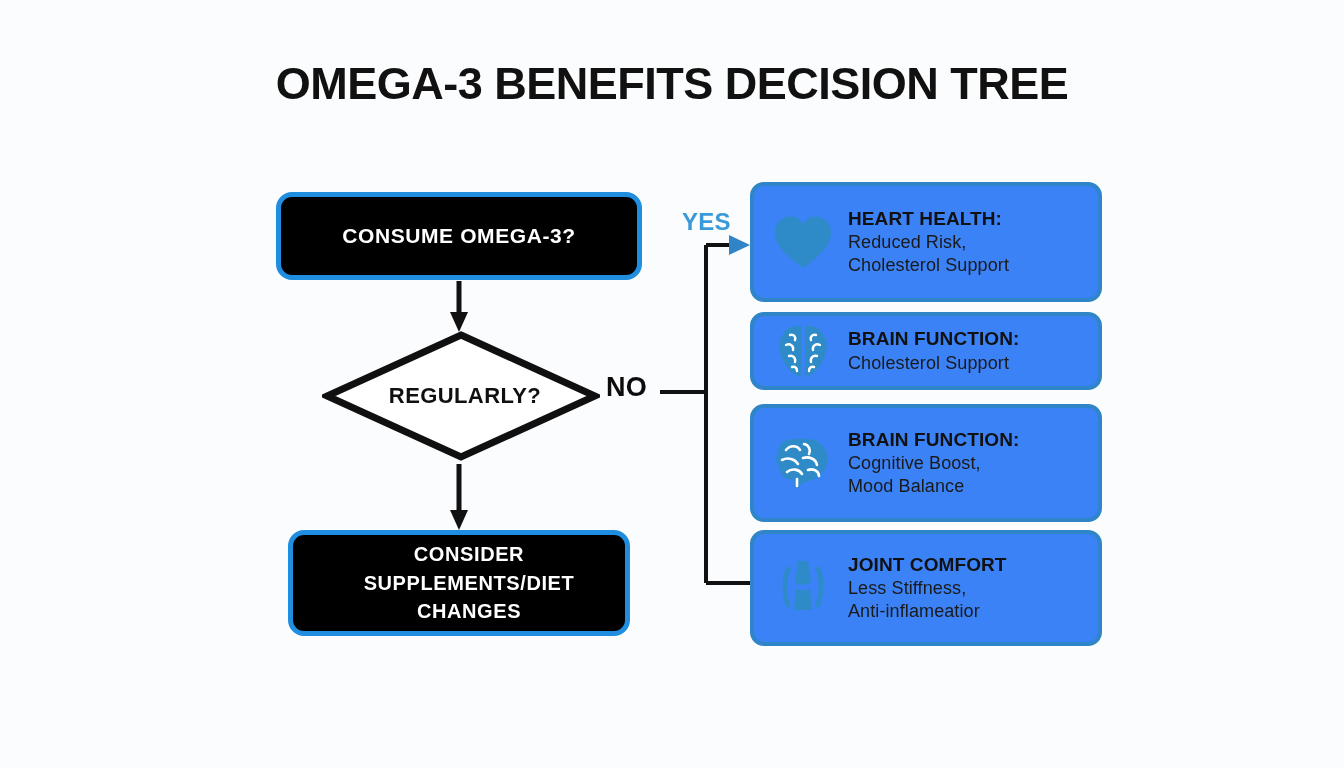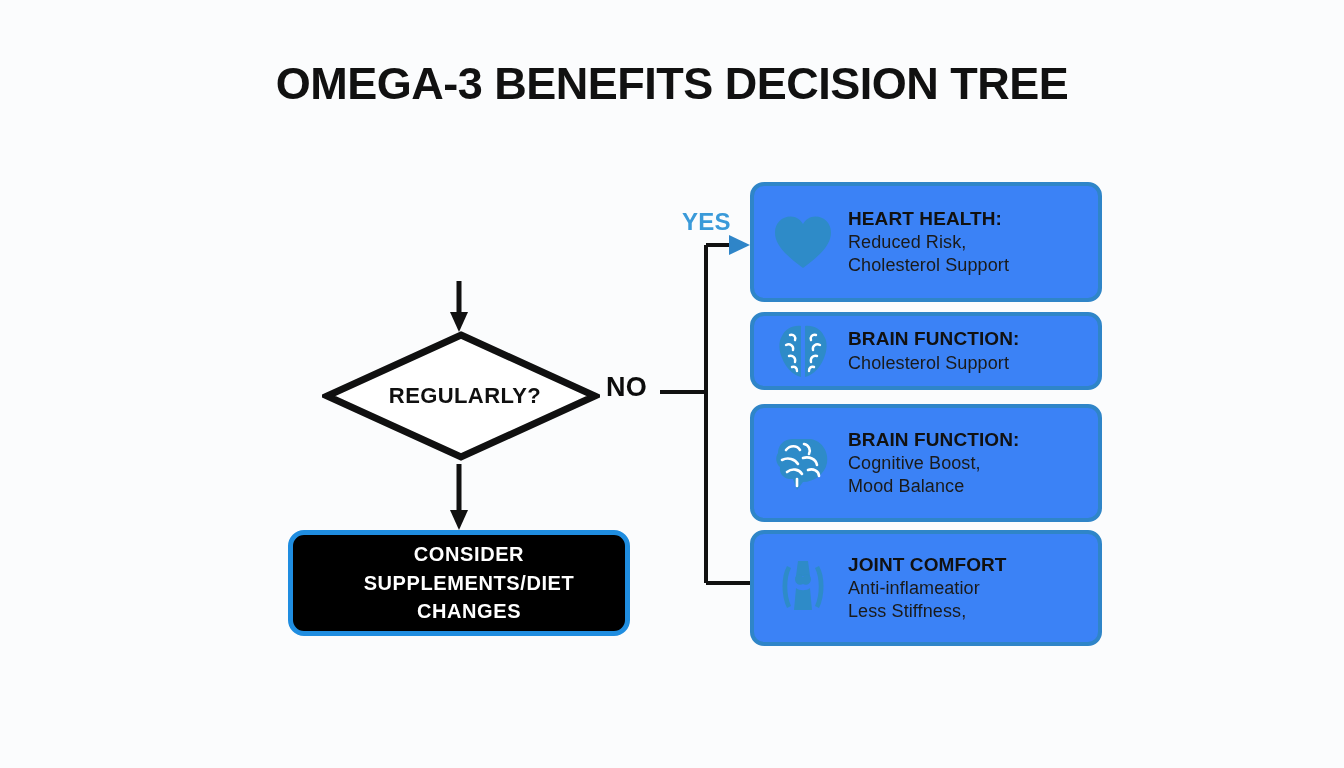--- a/index.html
+++ b/index.html
@@ -189,20 +189,23 @@
     <line x1="660" y1="392" x2="706" y2="392" stroke="#111111" stroke-width="4"></line>
 
     <line x1="706" y1="245" x2="706" y2="583" stroke="#111111" stroke-width="4"></line>
 
     <line x1="706" y1="245" x2="734" y2="245" stroke="#111111" stroke-width="4"></line>
     <polygon points="750,245 729,235 729,255" fill="#2f85c8"></polygon>
 
     <line x1="706" y1="583" x2="752" y2="583" stroke="#111111" stroke-width="4"></line>
   </svg>
 
+  <div class="flow-box" id="node-consume">
+    <span class="lines">CONSUME OMEGA-3?</span>
+  </div>
 
   <div id="node-regularly">
     <svg width="278" height="132" viewBox="0 0 278 132">
       <polygon points="139,5 273,66 139,127 5,66" fill="#ffffff" stroke="#101010" stroke-width="7"></polygon>
     </svg>
     <div class="diamond-label">REGULARLY?</div>
   </div>
 
   <div class="flow-box" id="node-consider">
     <span class="lines">
@@ -282,18 +285,18 @@
           <path d="M24 3 L34 3 L36 18 L22 18 Z"></path>
           <path d="M21 21 C21 16 27 15 29 19 C31 15 37 16 37 21 C37 26 32 28 29 26 C26 28 21 26 21 21 Z"></path>
           <path d="M22 30 C25 33 33 33 36 30 L38 52 L20 52 Z"></path>
           <path d="M13 8 C7 18 7 38 13 50 L17 48 C12 37 12 20 17 10 Z"></path>
           <path d="M45 8 C51 18 51 38 45 50 L41 48 C46 37 46 20 41 10 Z"></path>
         </g>
       </svg>
     </div>
     <div class="card-text">
       <span class="card-heading">JOINT COMFORT</span>
+      <span class="card-desc">Less Stiffness,</span>
       <span class="card-desc">Anti-inflameatior</span>
-      <span class="card-desc">Less Stiffness,</span>
     </div>
   </div>
 
 </div>
 
 </body></html>

